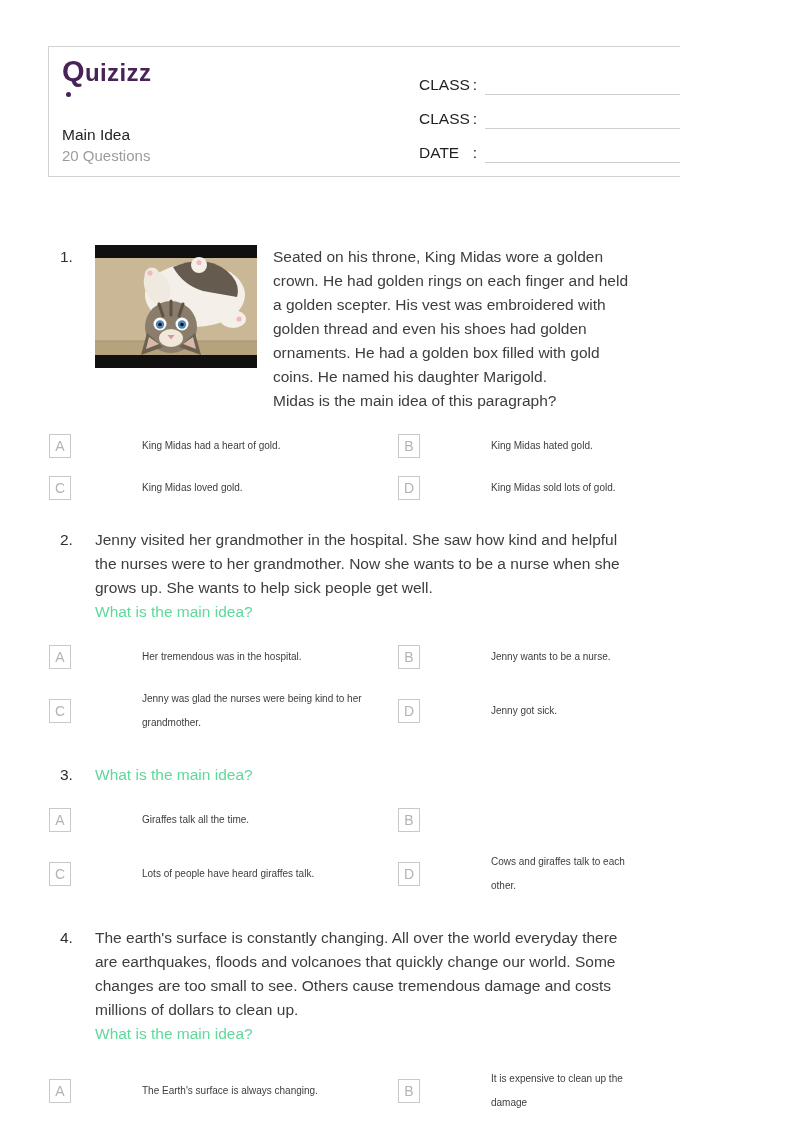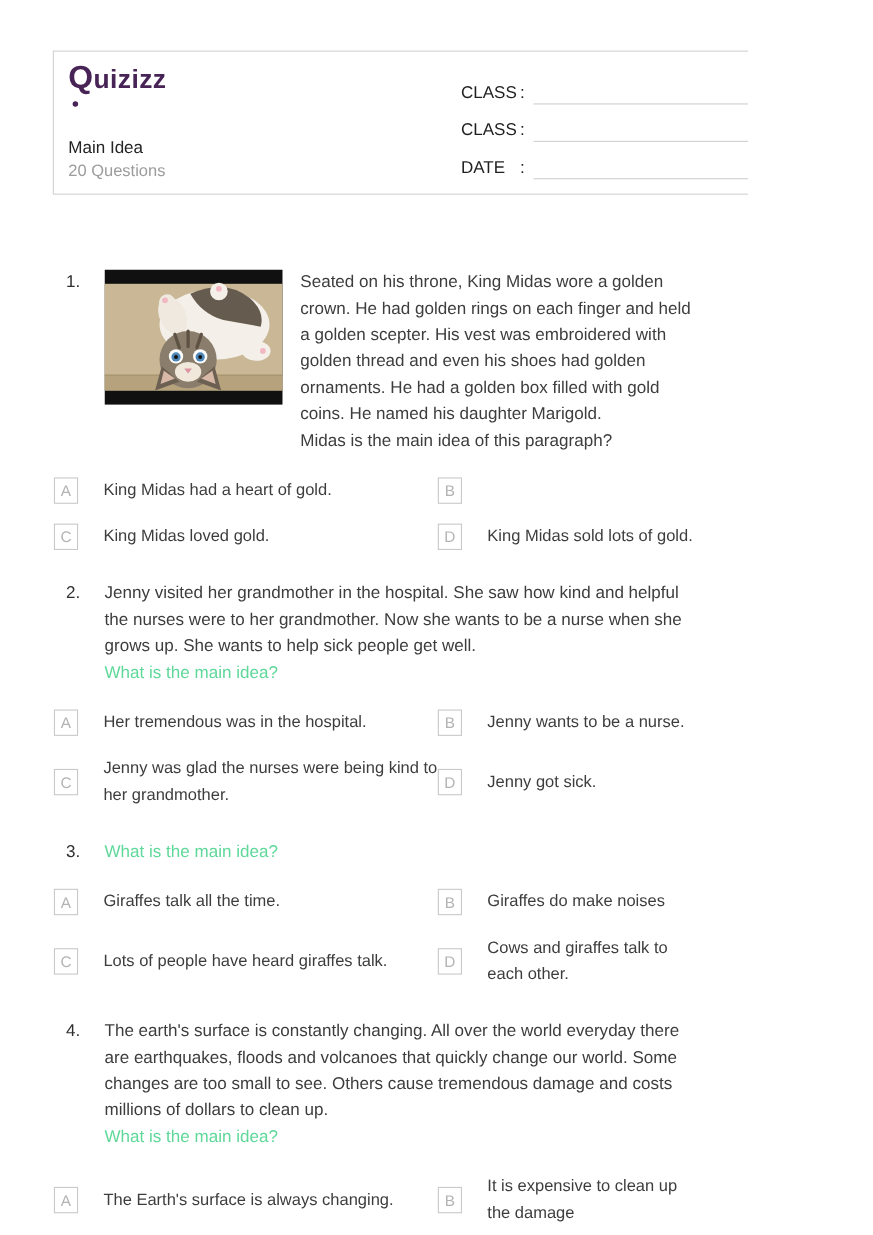--- a/index.html
+++ b/index.html
@@ -53,21 +53,21 @@
   .options {
     display:grid; grid-template-columns:349px 1fr; row-gap:18px;
     padding:0 48px 0 49px; margin-top:21px;
   }
   .option { display:flex; align-items:center; }
   .opt-letter {
     width:22px; height:24px; border:1px solid #c9c9c9; color:#b3b3b3;
     font-size:14px; display:flex; align-items:center; justify-content:center;
     margin-right:23px; flex-shrink:0; background:#fff;
   }
-  .opt-text { font-size:15px; line-height:24px; color:#3d3d3d; }
+  .opt-text { font-size:10px; line-height:24px; color:#3d3d3d;margin-left:48px; }
 </style>
 </head>
 <body>
 
 <div class="page">
 
   <div class="header-box">
     <div class="logo">
       <span class="logo-text">Quizizz</span>
       <span class="logo-dot"></span>
@@ -143,20 +143,21 @@
         </div>
       </div>
     </div>
     <div class="options">
       <div class="option">
         <span class="opt-letter">A</span>
         <span class="opt-text">King Midas had a heart of gold.</span>
       </div>
       <div class="option">
         <span class="opt-letter">B</span>
+        <span class="opt-text">King Midas hated gold.</span>
       </div>
       <div class="option">
         <span class="opt-letter">C</span>
         <span class="opt-text">King Midas loved gold.</span>
       </div>
       <div class="option">
         <span class="opt-letter">D</span>
         <span class="opt-text">King Midas sold lots of gold.</span>
       </div>
     </div>
@@ -193,21 +194,20 @@
         <div class="q-prompt">What is the main idea?</div>
       </div>
     </div>
     <div class="options">
       <div class="option">
         <span class="opt-letter">A</span>
         <span class="opt-text">Giraffes talk all the time.</span>
       </div>
       <div class="option">
         <span class="opt-letter">B</span>
-        <span class="opt-text">Giraffes do make noises</span>
       </div>
       <div class="option">
         <span class="opt-letter">C</span>
         <span class="opt-text">Lots of people have heard giraffes talk.</span>
       </div>
       <div class="option">
         <span class="opt-letter">D</span>
         <span class="opt-text">Cows and giraffes talk to each other.</span>
       </div>
     </div>

